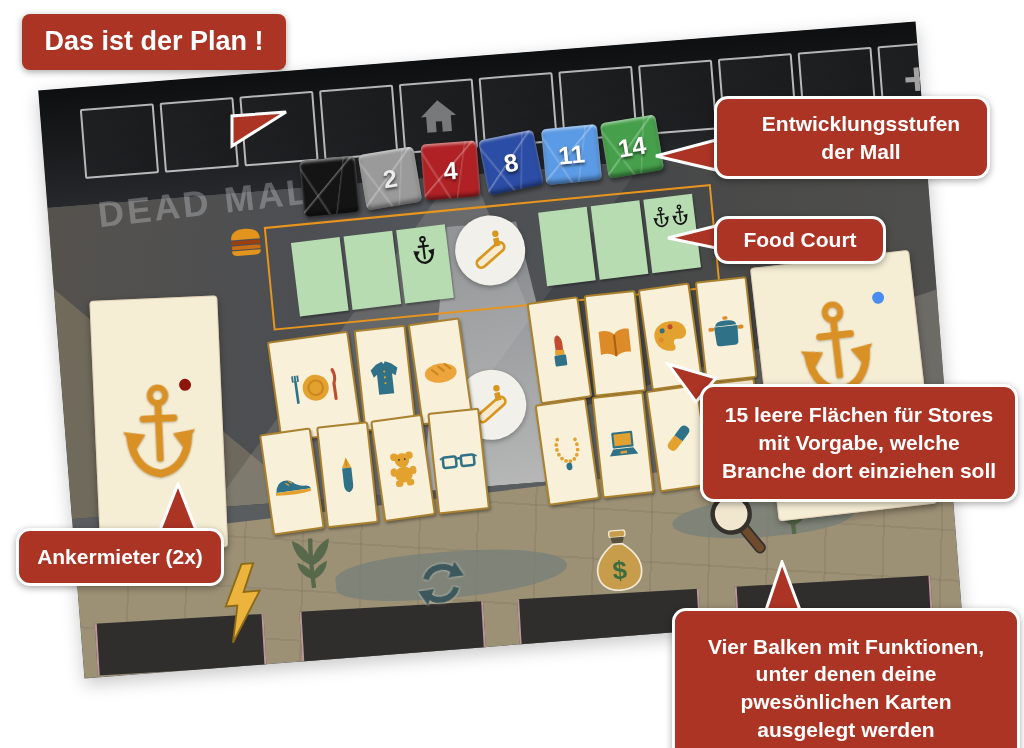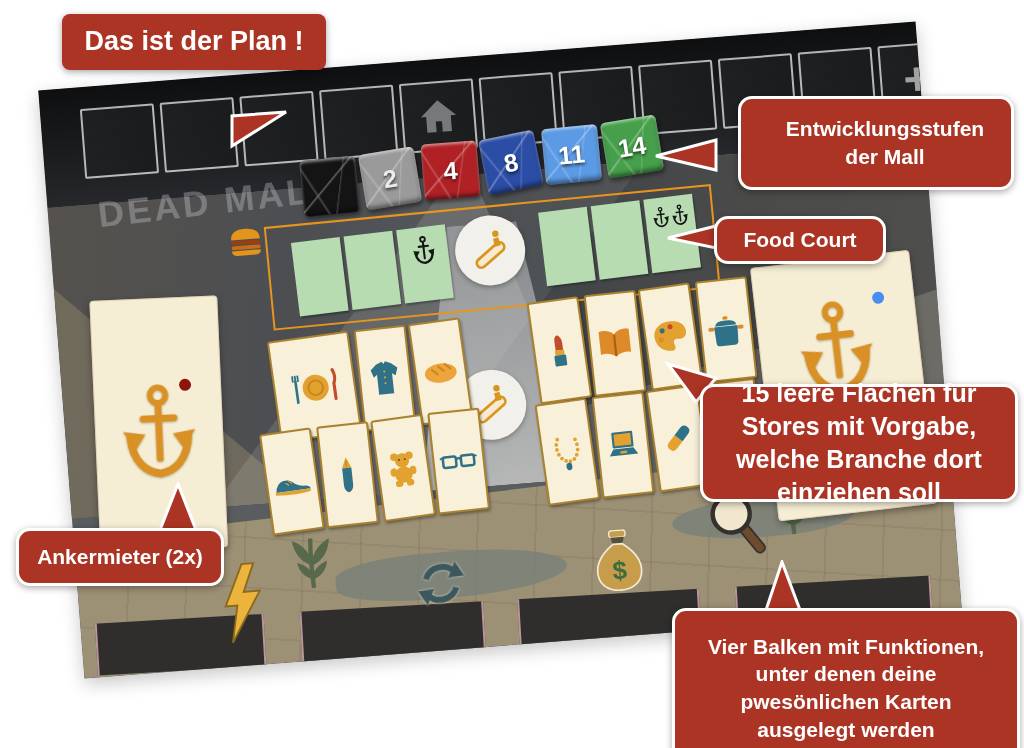--- a/index.html
+++ b/index.html
@@ -110,25 +110,25 @@
   .puddle{position:absolute;background:#77807a;opacity:.75;z-index:2;}
   .puddle-1{left:258px;top:492px;width:232px;height:46px;border-radius:46% 54% 58% 42%;}
   .puddle-2{left:598px;top:462px;width:182px;height:40px;border-radius:55% 45% 48% 52%;}
   
   .callout{position:absolute;background:#ac3425;color:#fff;font-weight:bold;text-align:center;
          border:3px solid #fff;border-radius:14px;display:flex;align-items:center;justify-content:center;
          box-shadow:0 2px 7px rgba(0,0,0,.35);z-index:20;box-sizing:border-box;padding:8px 14px;
          font-size:21px;line-height:1.32;}
   .callout.title-box{border:none;border-radius:8px;font-size:27px;z-index:22;}
   .pointer{position:absolute;z-index:19;}
-  .co-title{left:22px;top:14px;width:264px;height:56px;margin-left:40px;}
+  .co-title{left:22px;top:14px;width:264px;height:56px;}
   .co-liquidity{left:14px;top:118px;width:226px;height:58px;}
-  .co-development{left:738px;top:96px;width:276px;height:94px;padding-left:32px;}
+  .co-development{left:714px;top:96px;width:276px;height:83px;padding-left:32px;}
   .co-food{left:714px;top:216px;width:172px;height:48px;}
-  .co-stores{left:700px;top:384px;width:318px;height:118px;font-size:25px;text-align:center;}
+  .co-stores{left:700px;top:384px;width:318px;height:118px;font-size:21px;text-align:center;}
   .co-anchor{left:16px;top:528px;width:208px;height:58px;}
   .co-bars{left:664px;top:608px;width:348px;height:160px;margin-left:8px;}
 </style>
 </head>
 <body>
 
 <svg width="0" height="0" style="position:absolute">
   <defs>
     <symbol id="sym-anchor" viewBox="0 0 100 120">
       <circle cx="50" cy="15" r="9" fill="none" stroke="currentColor" stroke-width="7"></circle>

